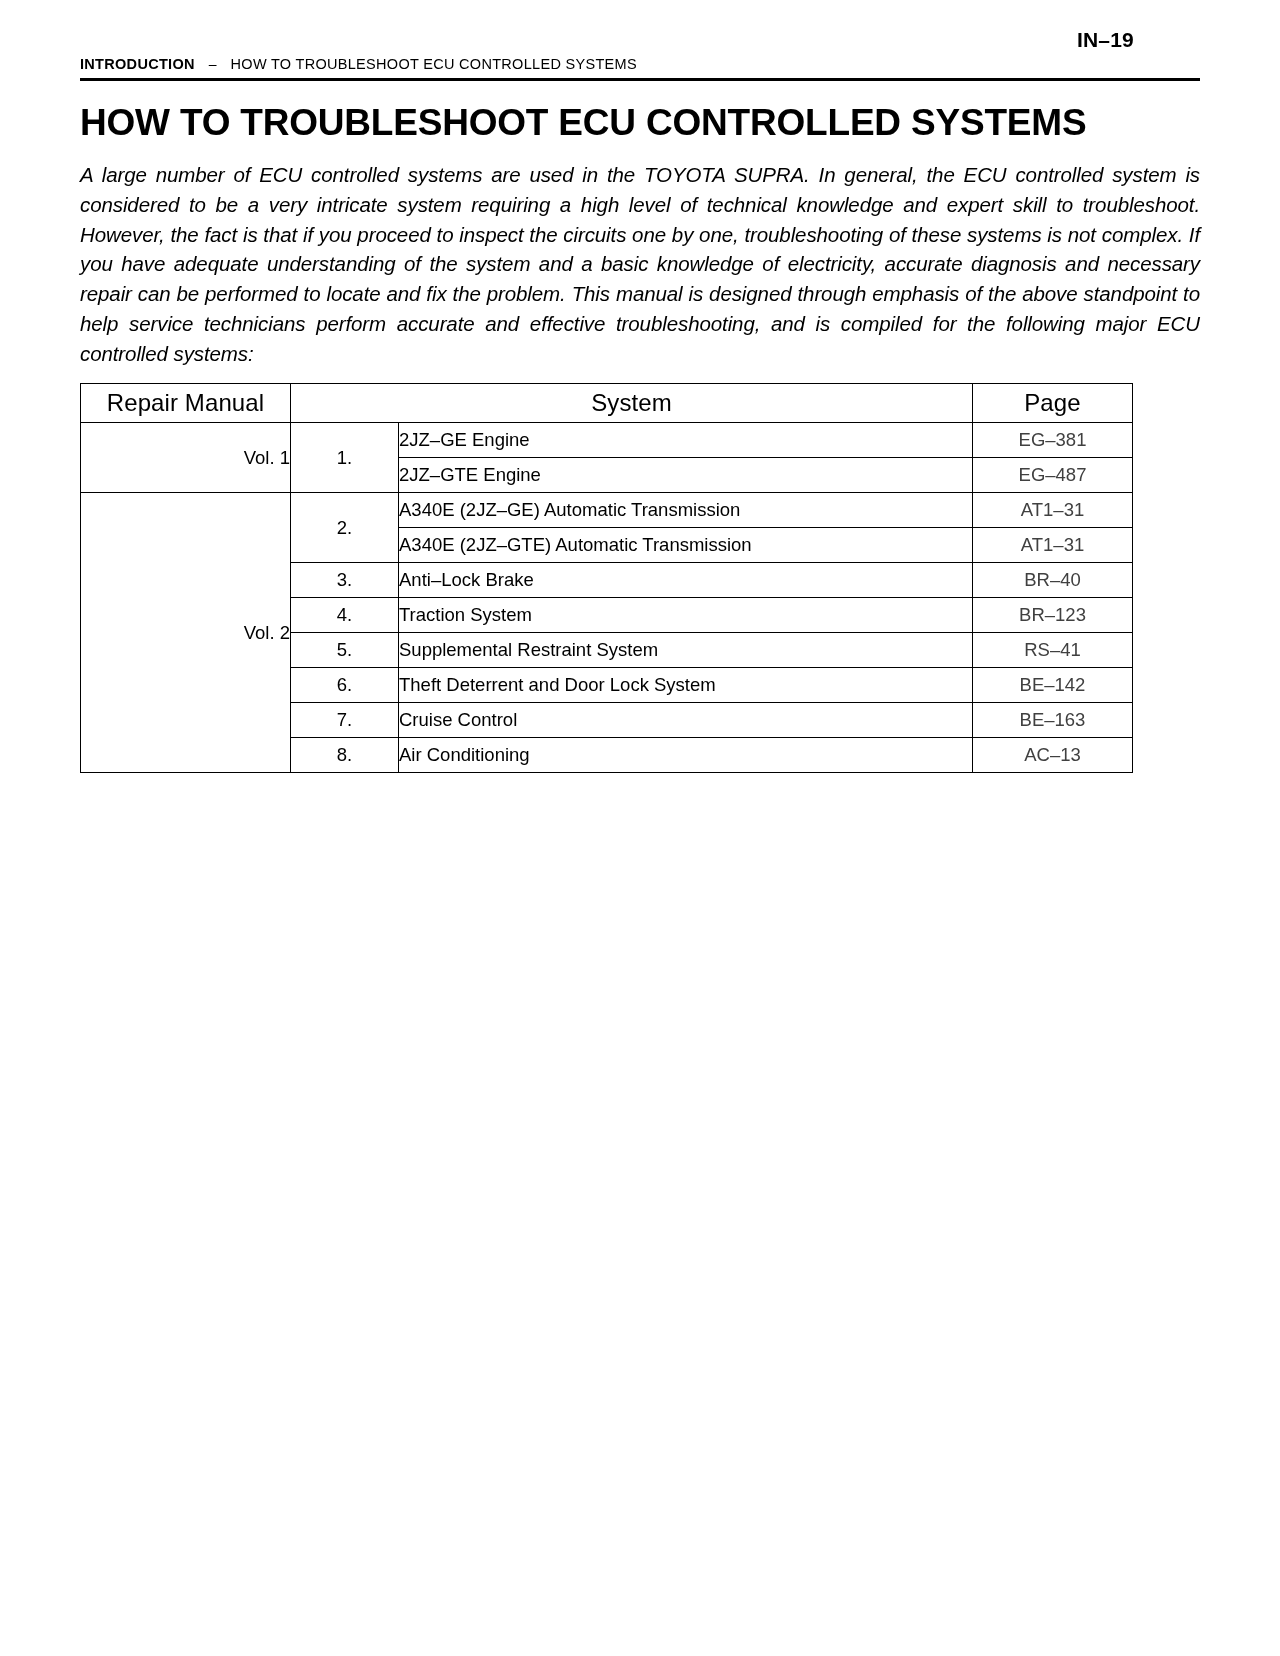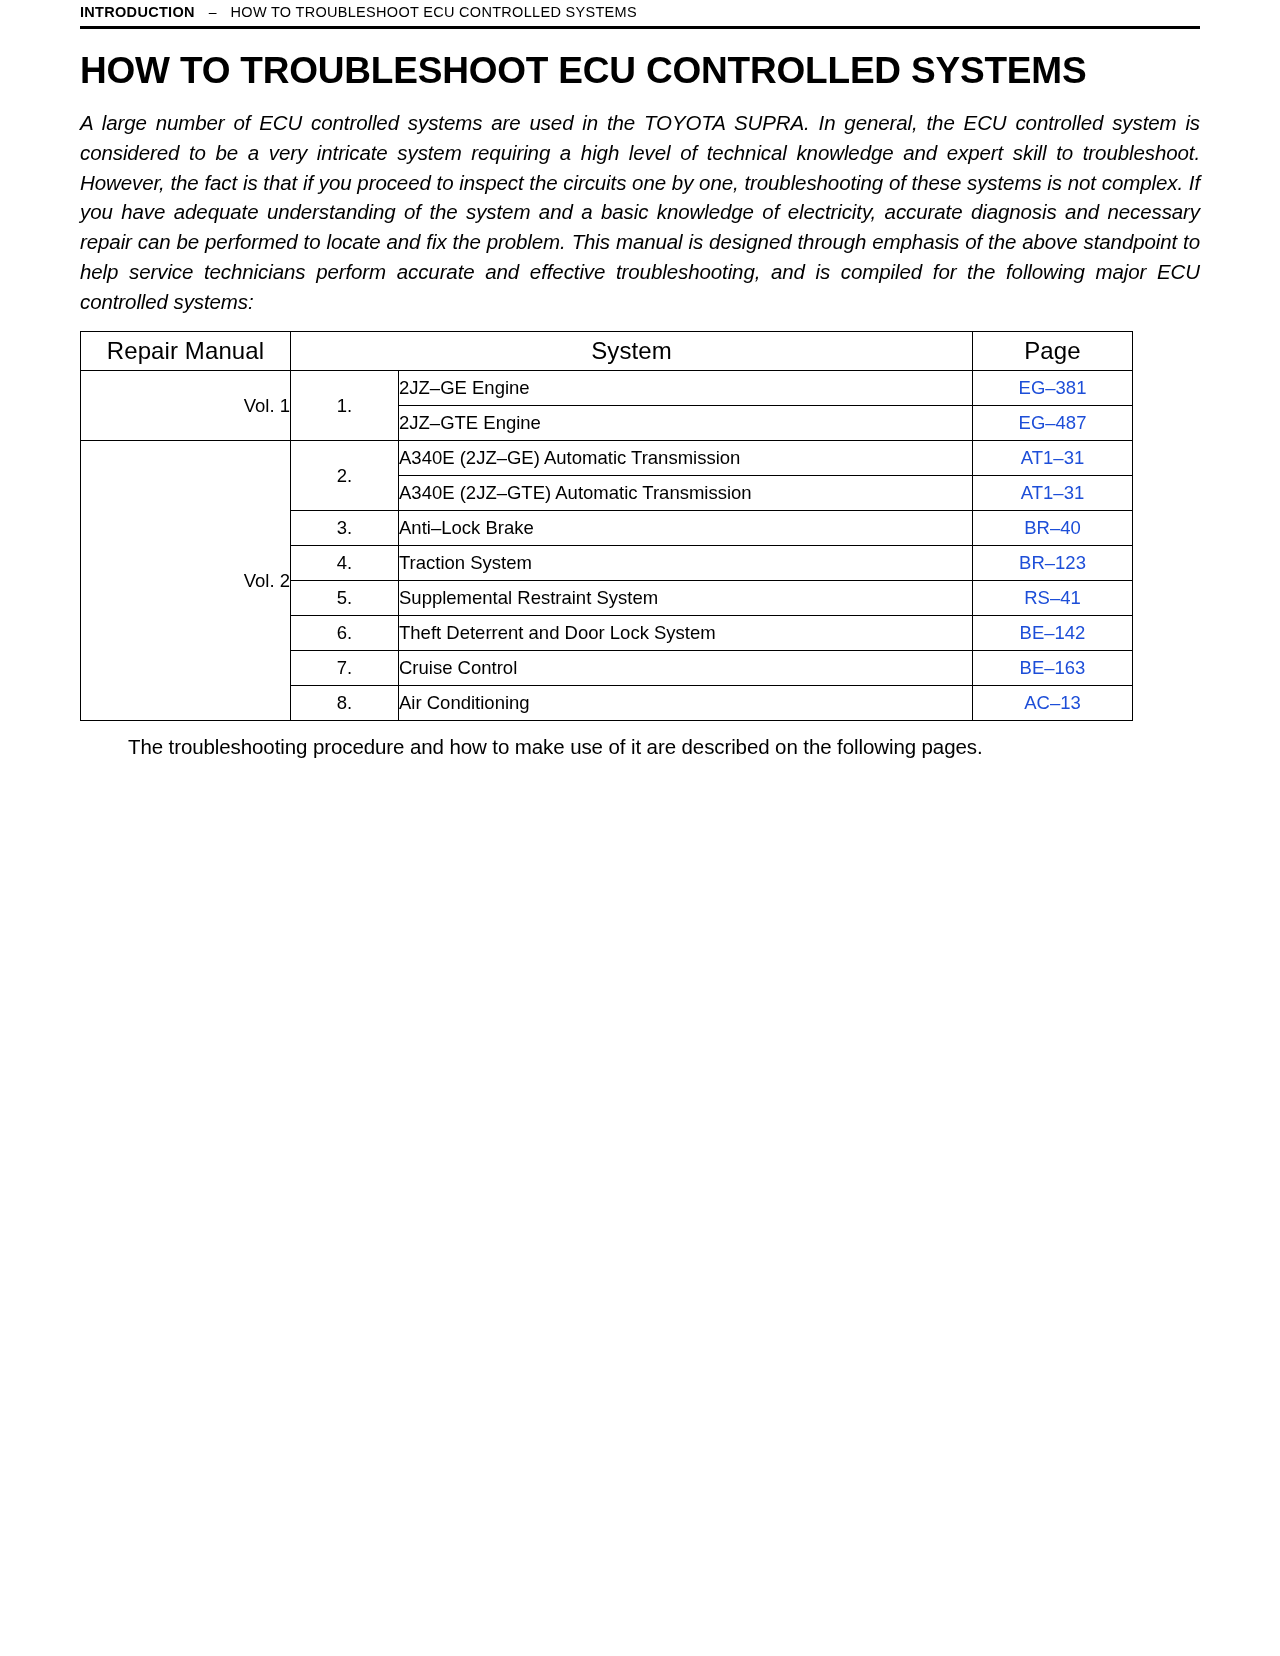--- a/index.html
+++ b/index.html
@@ -111,35 +111,36 @@
     vertical-align: middle;
   }
   td.system-cell {
     text-align: left;
     padding-left: 18px;
     vertical-align: middle;
   }
   td.page-cell {
     text-align: center;
     vertical-align: middle;
-    color: #1d4ed8;
+    color: #404040;
   }
 
   p.footnote {
     font-size: 20.5px;
     margin: 14px 0 0 0;
     padding-left: 48px;
     letter-spacing: -0.1px;
   }
 </style>
 </head>
 <body>
 
 <div class="page">
 
+  <div class="page-number">IN–19</div>
 
   <div class="header-line">
     <span class="header-section">INTRODUCTION</span>
     <span class="header-dash">–</span>
     <span class="header-title-small">HOW TO TROUBLESHOOT ECU CONTROLLED SYSTEMS</span>
   </div>
 
   <h1 class="doc-title">HOW TO TROUBLESHOOT ECU CONTROLLED SYSTEMS</h1>
 
   <p class="intro">A large number of ECU controlled systems are used in the TOYOTA SUPRA. In general, the ECU controlled system is considered to be a very intricate system requiring a high level of technical knowledge and expert skill to troubleshoot. However, the fact is that if you proceed to inspect the circuits one by one, troubleshooting of these systems is not complex. If you have adequate understanding of the system and a basic knowledge of electricity, accurate diagnosis and necessary repair can be performed to locate and fix the problem. This manual is designed through emphasis of the above standpoint to help service technicians perform accurate and effective troubleshooting, and is compiled for the following major ECU controlled systems:</p>
@@ -215,15 +216,14 @@
       </tr>
 
       <tr>
         <td class="cell num-cell">8.</td>
         <td class="cell system-cell">Air Conditioning</td>
         <td class="cell page-cell">AC–13</td>
       </tr>
     </tbody>
   </table>
 
-  <p class="footnote">The troubleshooting procedure and how to make use of it are described on the following pages.</p>
 
 </div>
 
 </body></html>

